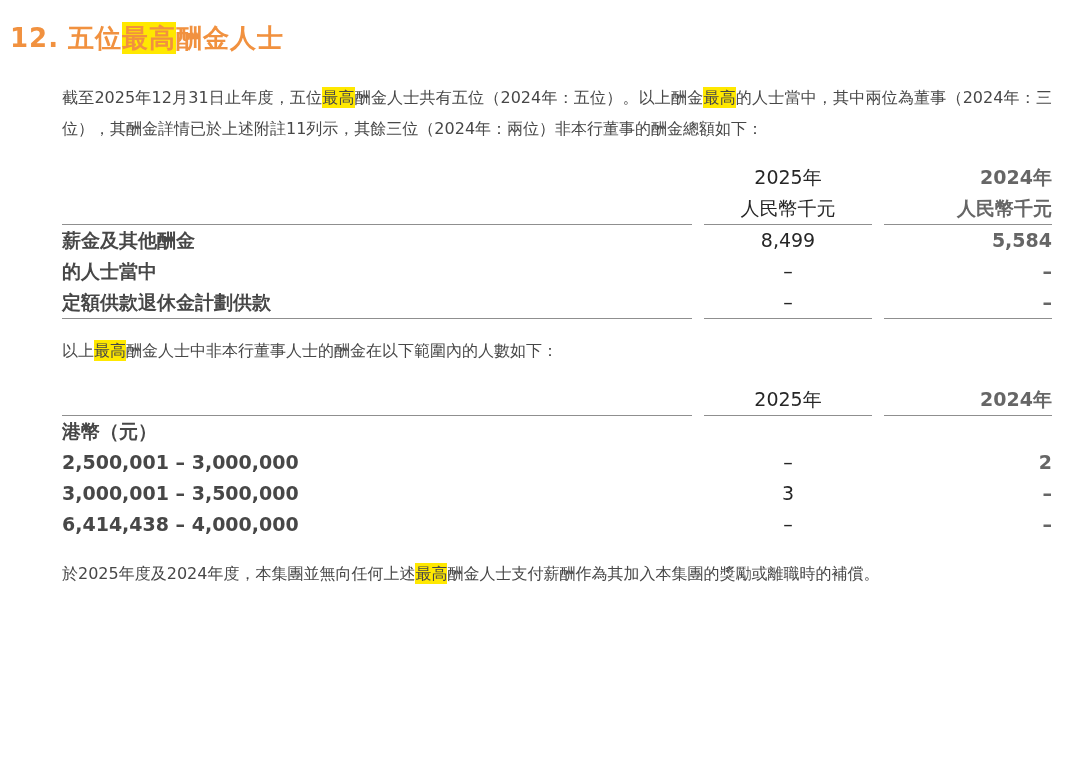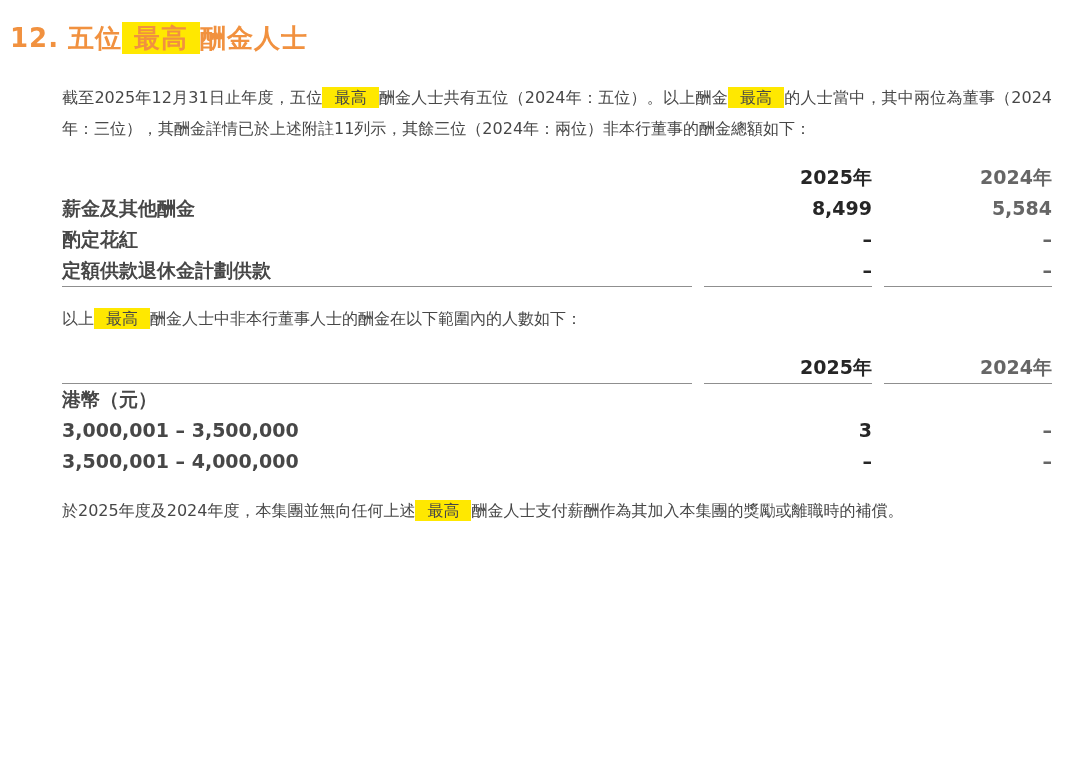--- a/index.html
+++ b/index.html
@@ -33,21 +33,21 @@
   .h-num{width:58px;flex:0 0 58px;}
   .h-text{white-space:nowrap;}
 
   
   p{
     font-size:16px;
     line-height:31px;
     text-align:justify;
     margin:0 0 18px 0;
   }
-  .hl{background:var(--hl);padding:1px 12px;}
+  .hl{background:var(--hl);padding:1px 0;}
 
   
   table{
     width:calc(100% + 24px);
     margin:0 -12px 16px -12px;
     border-collapse:separate;
     border-spacing:12px 0;
     table-layout:fixed;
     font-size:19px;
   }
@@ -55,21 +55,21 @@
   col.c-25{width:168px;}
   col.c-24{width:168px;}
   th,td{
     padding:5px 0;
     line-height:21px;
     vertical-align:bottom;
     font-weight:700;
     text-align:left;
   }
   .num{text-align:right;white-space:nowrap;}
-  .y25{color:var(--strong-text);font-weight:700;}
+  .y25{color:var(--strong-text);font-weight:400;text-align:center;}
   .y24{color:var(--muted-text);}
   tr.rule-under th, tr.rule-under td{border-bottom:1px solid var(--rule-thin);}
   tr.rule-below td{border-bottom:1px solid var(--rule-thin);}
   tr.total-row td{border-bottom:2.5px solid var(--rule-thick);padding:8px 0;}
   tr.last-row td{border-bottom:2.5px solid var(--rule-thick);}
   .t2{margin-bottom:18px;}
   .closing{margin-bottom:0;}
 </style>
 </head>
 <body>
@@ -88,29 +88,34 @@
         <col class="c-label">
         <col class="c-25">
         <col class="c-24">
       </colgroup>
     <thead>
       <tr>
         <th></th>
         <th class="num y25">2025年</th>
         <th class="num y24">2024年</th>
       </tr>
+      <tr class="rule-under">
+        <th></th>
+        <th class="num y25">人民幣千元</th>
+        <th class="num y24">人民幣千元</th>
+      </tr>
     </thead>
     <tbody>
       <tr>
         <td>薪金及其他酬金</td>
         <td class="num y25">8,499</td>
         <td class="num y24">5,584</td>
       </tr>
       <tr>
-        <td>酌定花紅</td>
+        <td>的人士當中</td>
         <td class="num y25">–</td>
         <td class="num y24">–</td>
       </tr>
       <tr class="rule-below">
         <td>定額供款退休金計劃供款</td>
         <td class="num y25">–</td>
         <td class="num y24">–</td>
       </tr>
     </tbody>
   </table>
@@ -130,26 +135,31 @@
         <th class="num y24">2024年</th>
       </tr>
     </thead>
     <tbody>
       <tr>
         <td>港幣（元）</td>
         <td class="num y25"></td>
         <td class="num y24"></td>
       </tr>
       <tr>
+        <td>2,500,001 – 3,000,000</td>
+        <td class="num y25">–</td>
+        <td class="num y24">2</td>
+      </tr>
+      <tr>
         <td>3,000,001 – 3,500,000</td>
         <td class="num y25">3</td>
         <td class="num y24">–</td>
       </tr>
       <tr>
-        <td>3,500,001 – 4,000,000</td>
+        <td>6,414,438 – 4,000,000</td>
         <td class="num y25">–</td>
         <td class="num y24">–</td>
       </tr>
     </tbody>
   </table>
 
   <p class="closing"><span>於2025年度及2024年度，本集團並無向任何上述</span><span class="hl">最高</span><span>酬金人士支付薪酬作為其加入本集團的獎勵或離職時的補償。</span></p>
 
 </div>
 

